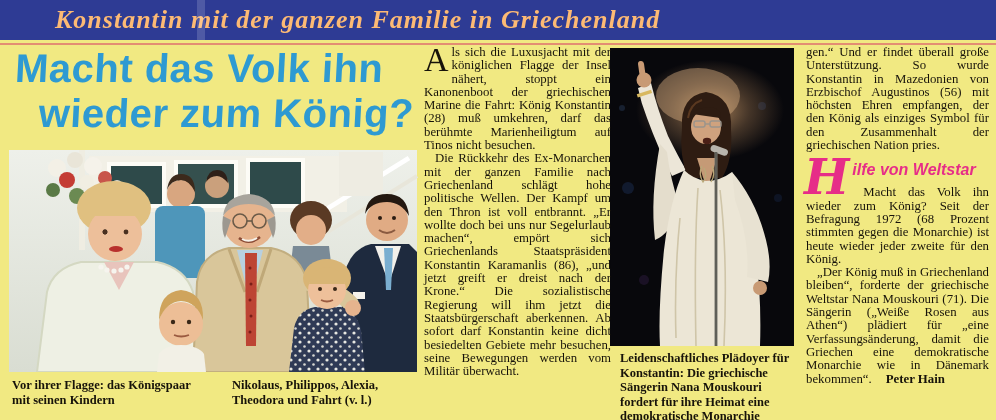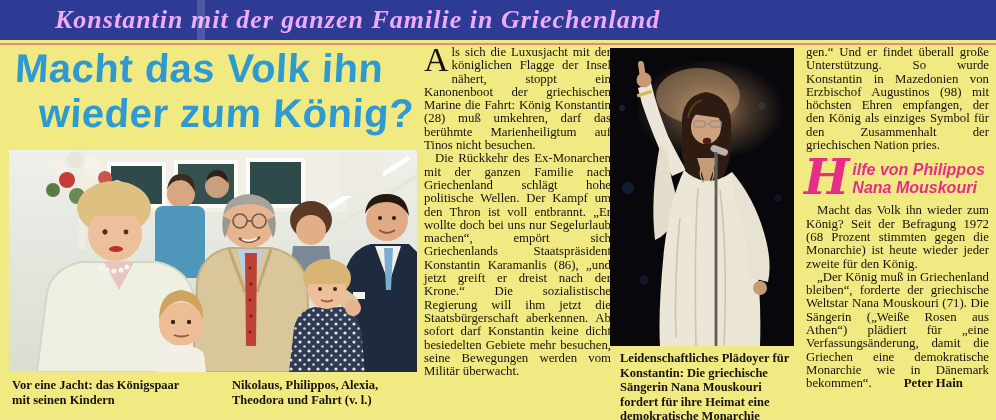--- a/index.html
+++ b/index.html
@@ -9,21 +9,21 @@
     font-family:"Liberation Serif", serif;
     color:#17130a;
   }
   
   .banner{
     position:absolute;left:0;top:0;width:996px;height:40px;
     background:#2e3b94;
   }
   .banner-title{
     position:absolute;left:55px;top:0;height:40px;line-height:40px;
-    color:#f0abfc;font-style:italic;font-weight:bold;font-size:26px;
+    color:#fdba74;font-style:italic;font-weight:bold;font-size:26px;
     letter-spacing:1px;white-space:nowrap;
     font-family:"Liberation Serif", serif;
   }
   .scan-seam{
     position:absolute;left:197px;top:0;width:8px;height:40px;
     background:rgba(255,255,255,0.16);
   }
   .red-divider{
     position:absolute;left:0;top:43px;width:996px;height:2px;
     background:#de6d6d;opacity:.75;
@@ -70,21 +70,21 @@
     margin:9px 0 7px;color:#e62d88;
     font-family:"Liberation Sans", sans-serif;
     font-weight:bold;font-style:italic;
     font-size:16px;line-height:18px;text-align:left;
   }
   .sh-initial{
     float:left;
     font-family:"DejaVu Serif", serif;font-style:italic;font-weight:bold;
     font-size:48px;line-height:40px;margin:-4px 3px 0 -2px;
   }
-  .byline{font-weight:bold;margin-left:32px;white-space:nowrap;}
+  .byline{font-weight:bold;margin-left:14px;white-space:nowrap;}
 </style>
 </head>
 <body>
 
 <div class="banner">
   <div class="banner-title">Konstantin mit der ganzen Familie in Griechenland</div>
   <div class="scan-seam"></div>
 </div>
 <div class="red-divider"></div>
 
@@ -258,31 +258,30 @@
       <path d="M92,118 Q88,126 93,134 Q98,128 94,120 M102,118 Q106,126 101,134" stroke="#b9a878" stroke-width="1.3" fill="none"></path>
     </g>
     <g>
       <rect x="102" y="96" width="18" height="7" rx="3.5" fill="#b8b4ac" transform="rotate(20 102 96)"></rect>
       <line x1="106" y1="104" x2="106" y2="298" stroke="#7a7a72" stroke-width="3"></line>
       <line x1="106" y1="104" x2="106" y2="298" stroke="#44443e" stroke-width="1"></line>
     </g>
   </svg>
 </div>
 
-<div class="cap cap-family-left">Vor eine Jacht: das Königspaar mit seinen Kindern</div>
+<div class="cap cap-family-left">Vor ihrer Flagge: das Königspaar mit seinen Kindern</div>
 <div class="cap cap-family-right">Nikolaus, Philippos, Alexia, Theodora und Fahrt (v. l.)</div>
 <div class="cap cap-mouskouri">Leidenschaftliches Plädoyer für Konstantin: Die griechische Sängerin Nana Mouskouri fordert für ihre Heimat eine demokratische Monarchie</div>
 
 <div class="col col1">
   <p><span class="dropcap">A</span><span>ls sich die Luxusjacht mit der königlichen Flagge der Insel nähert, stoppt ein Kanonenboot der griechischen Marine die Fahrt: König Konstantin (28) muß umkehren, darf das berühmte Marienheiligtum auf Tinos nicht besuchen.</span></p>
   <p class="ind">Die Rückkehr des Ex-Monarchen mit der ganzen Familie nach Griechenland schlägt hohe politische Wellen. Der Kampf um den Thron ist voll entbrannt. „Er wollte doch bei uns nur Segelurlaub machen“, empört sich Griechenlands Staatspräsident Konstantin Karamanlis (86), „und jetzt greift er dreist nach der Krone.“ Die sozialistische Regierung will ihm jetzt die Staatsbürgerschaft aberkennen. Ab sofort darf Konstantin keine dicht besiedelten Gebiete mehr besuchen, seine Bewegungen werden vom Militär überwacht.</p>
 </div>
 
 <div class="col col2">
-  <p>gen.“ Und er findet überall große Unterstützung. So wurde Konstantin in Mazedonien von Erzbischof Augustinos (98) mit höchsten Ehren empfangen, der den König als einziges Symbol für den Zusammenhalt der griechischen Nation pries.</p>
+  <p>gen.“ Und er findet überall große Unterstützung. So wurde Konstantin in Mazedonien von Erzbischof Augustinos (56) mit höchsten Ehren empfangen, der den König als einziges Symbol für den Zusammenhalt der griechischen Nation pries.</p>
   <div class="subhead">
     <span class="sh-initial">H</span>
-    <span>ilfe von Philippos</span><br>
-    <span>Nana Mouskouri</span>
+    <span>ilfe von Weltstar</span><br>
   </div>
   <p class="ind">Macht das Volk ihn wieder zum König? Seit der Befragung 1972 (68 Prozent stimmten gegen die Monarchie) ist heute wieder jeder zweite für den König.</p>
   <p class="ind"><span>„Der König muß in Griechenland bleiben“, forderte der griechische Weltstar Nana Mouskouri (71). Die Sängerin („Weiße Rosen aus Athen“) plädiert für „eine Verfassungsänderung, damit die Griechen eine demokratische Monarchie wie in Dänemark bekommen“.</span><span class="byline">Peter Hain</span></p>
 </div>
 
 </body></html>

